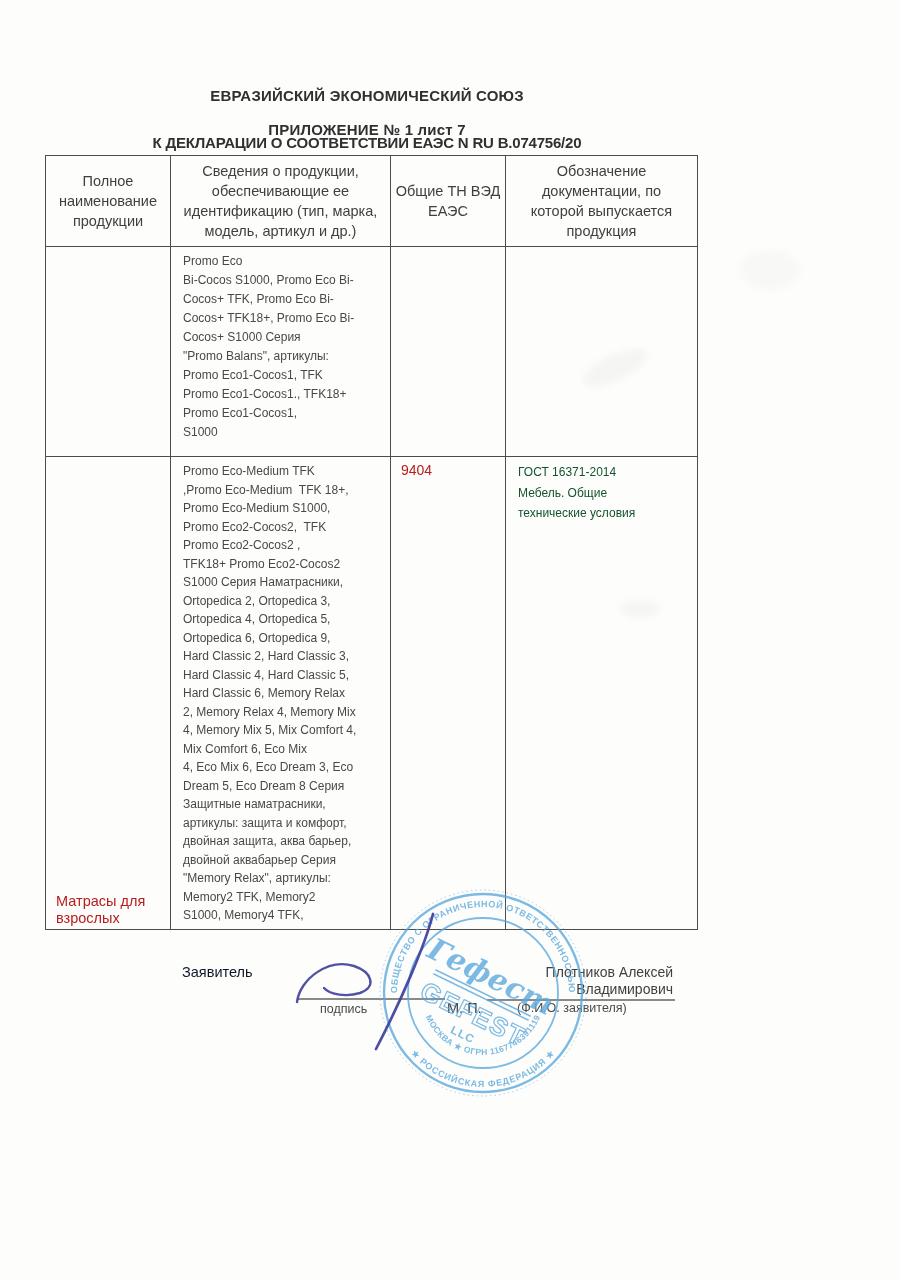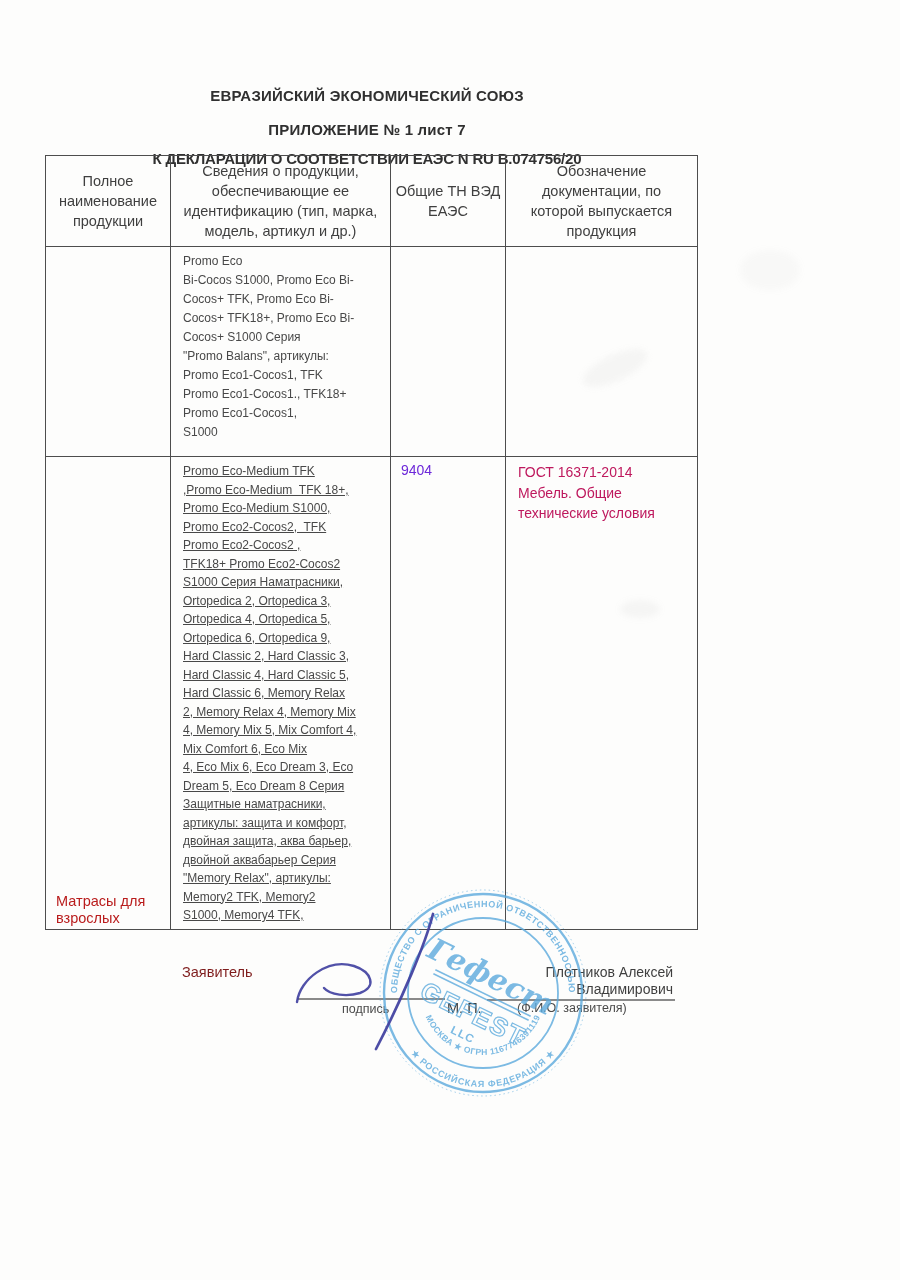--- a/index.html
+++ b/index.html
@@ -9,57 +9,57 @@
     font-family:"Liberation Sans",sans-serif;
     color:#444;
   }
   .doc-title{
     position:absolute;left:0;width:734px;text-align:center;
     font-weight:bold;color:#303030;font-size:15px;line-height:18px;
     letter-spacing:.2px;white-space:nowrap;margin-top:42px;
   }
   #title1{top:45px;}
   #title2{top:79px;}
-  #title3{top:108px;letter-spacing:-.2px;}
+  #title3{top:92px;letter-spacing:-.2px;}
 
   table.main{
     position:absolute;left:45px;top:155px;width:652px;height:770px;
     border-collapse:collapse;table-layout:fixed;
   }
   table.main td,table.main th{
     border:1px solid #4d4d4d;vertical-align:top;overflow:hidden;
     font-weight:normal;color:#454545;padding:0;
   }
   col.c1{width:125px;} col.c2{width:220px;} col.c3{width:115px;} col.c4{width:192px;}
   tr.hdr{height:90px;}
   tr.r1{height:210px;}
   tr.r2{height:470px;}
   .hcell{
     display:flex;align-items:center;justify-content:center;text-align:center;
     width:100%;height:90px;font-size:14.5px;line-height:20px;color:#3f3f3f;
     white-space:pre-line;
   }
   .cell-pad{padding:5px 4px 4px 12px;font-size:12px;line-height:19px;white-space:pre;color:#484848;}
-  .dense{line-height:18.5px;text-decoration:underline;}
+  .dense{line-height:18.5px;}
   .vcenter{
     display:flex;align-items:flex-end;height:470px;padding-left:10px;
     font-size:14.5px;line-height:17px;color:#b91c1c;
   }
   .vcenter span{display:block;width:100px;white-space:pre-line;}
-  .code-cell{padding:5px 4px 4px 10px;font-size:14px;color:#6d28d9;}
-  .docs-cell{padding:5px 4px 4px 12px;font-size:14px;line-height:20.5px;white-space:pre-line;color:#be185d;}
-
-  .ft-label{position:absolute;font-size:14.5px;color:#7f1d1d;}
+  .code-cell{padding:5px 4px 4px 10px;font-size:14px;color:#b91c1c;}
+  .docs-cell{padding:5px 4px 4px 12px;font-size:12px;line-height:20.5px;white-space:pre-line;color:#14532d;}
+
+  .ft-label{position:absolute;font-size:14.5px;color:#0f172a;}
   #applicant{left:182px;top:964px;}
   #mp{left:447px;top:1000px;color:#3d3d3d;}
   .sig-line{position:absolute;height:1.5px;background:#8a8a8a;}
   #line-sign{left:297px;top:998px;width:148px;}
   #line-fio{left:487px;top:999px;width:188px;}
   .caption{position:absolute;font-size:12.5px;color:#4a4a4a;}
-  #cap-sign{left:342px;top:1002px;text-align:center;}
+  #cap-sign{left:320px;top:1002px;text-align:center;}
   #cap-fio{left:517px;top:1001px;}
   #fio-name{
     position:absolute;left:488px;top:964px;width:185px;text-align:right;
     font-size:14px;line-height:16.5px;color:#3f3f3f;white-space:pre-line;
   }
   #stamp{position:absolute;left:366px;top:884px;opacity:.78;}
   #signature{position:absolute;left:280px;top:895px;}
   .smudge{position:absolute;border-radius:50%;background:rgba(140,140,140,.07);filter:blur(3px);}
   #sm1{left:580px;top:355px;width:70px;height:26px;transform:rotate(-25deg);}
   #sm2{left:620px;top:600px;width:40px;height:18px;}

